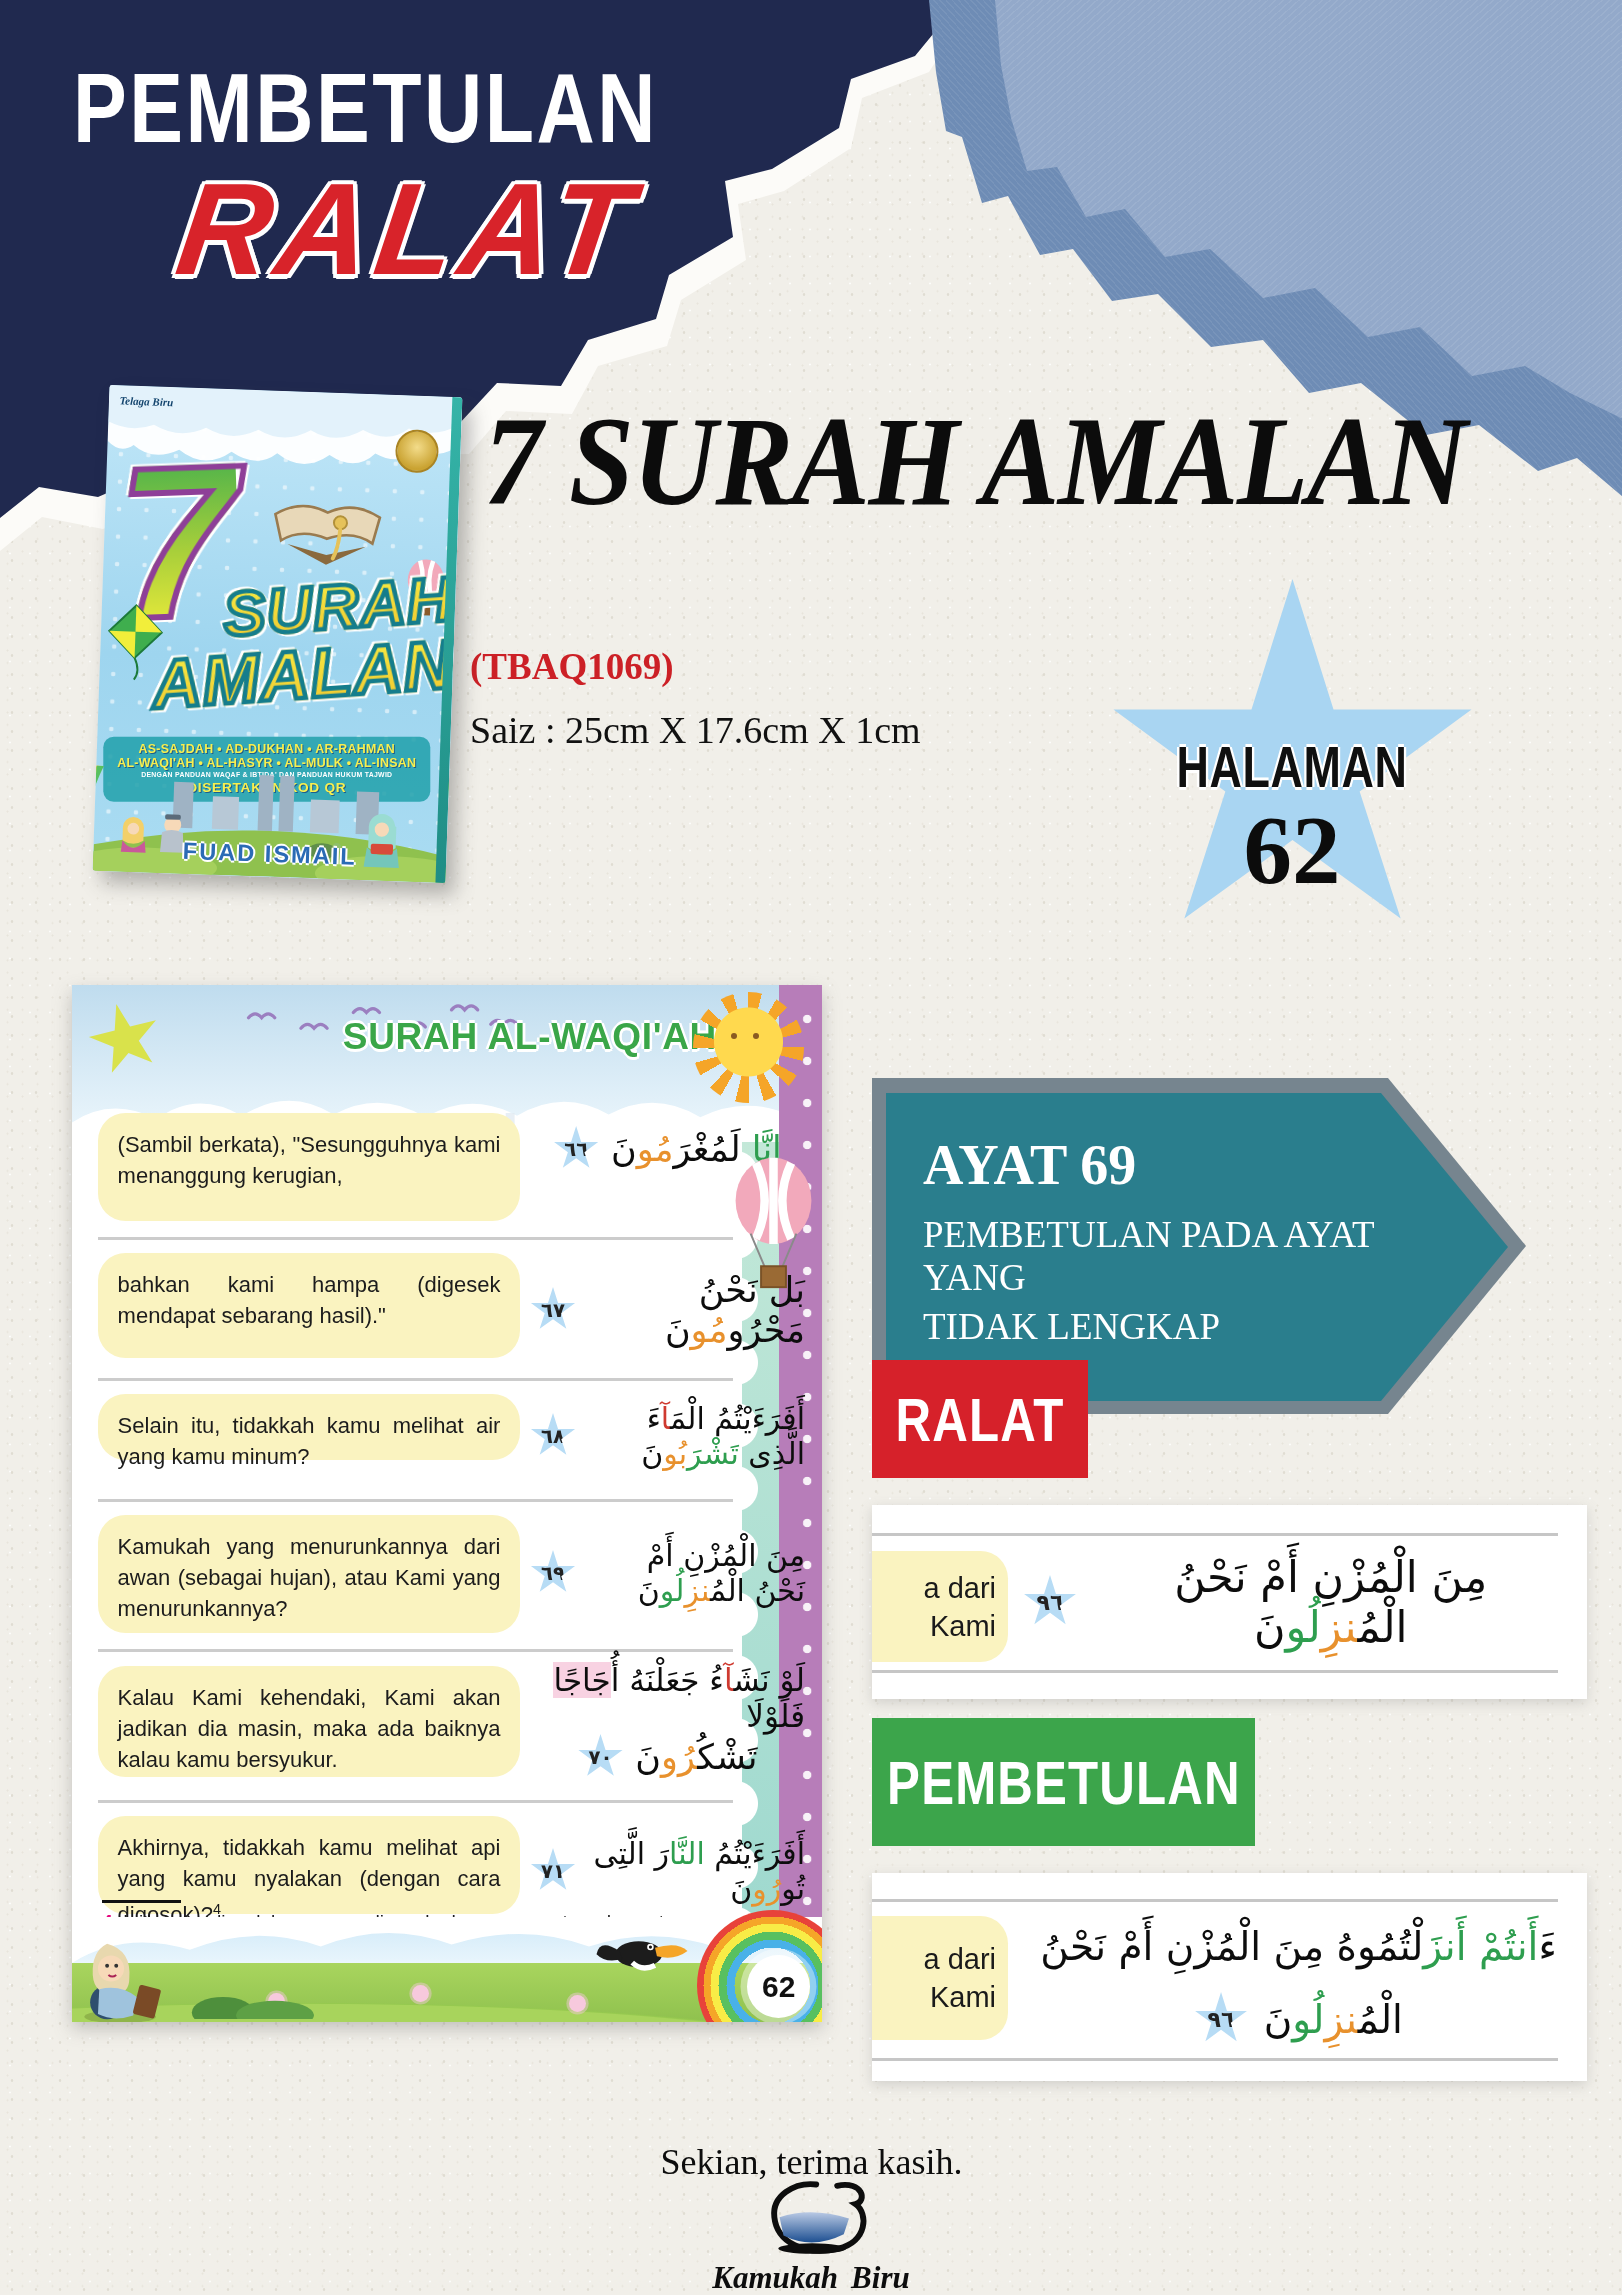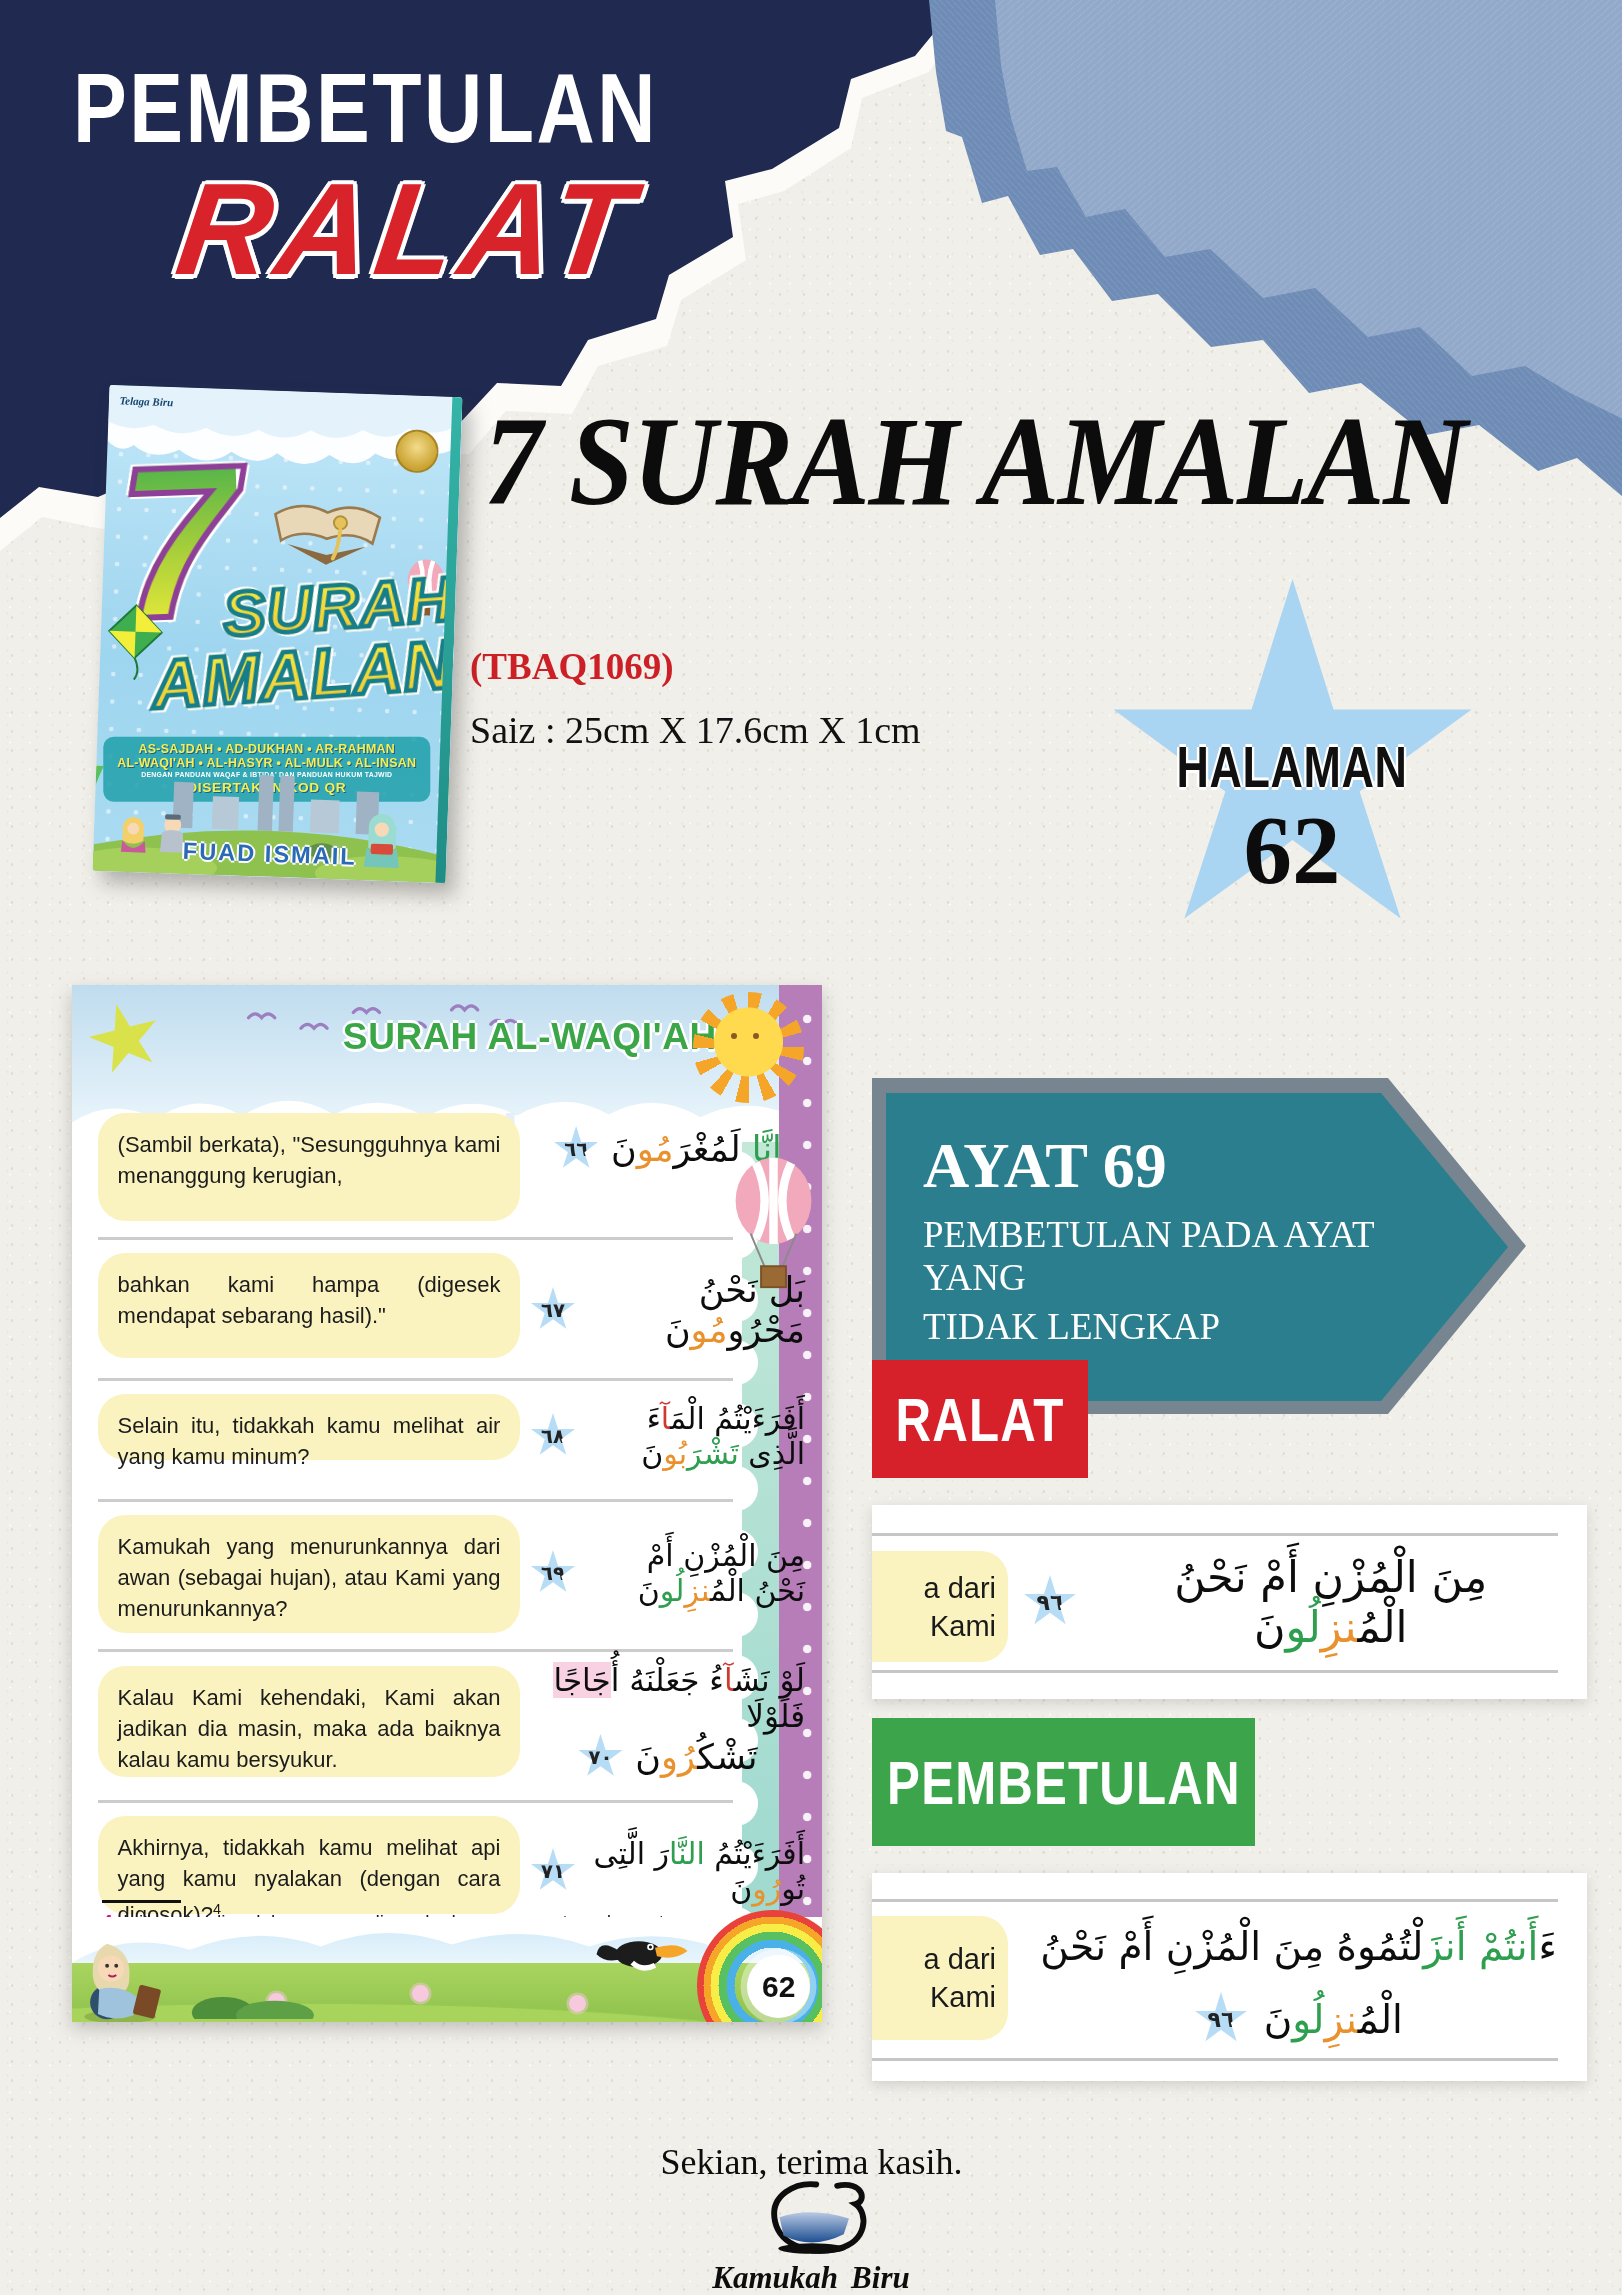--- a/index.html
+++ b/index.html
@@ -65,21 +65,21 @@
   .cv-author{position:absolute;left:0;right:0;bottom:9.2px;text-align:center;font-size:23.6px;font-weight:bold;letter-spacing:2px;color:#2b6bb5;
     text-shadow:-2px 0 0 #fff,2px 0 0 #fff,0 -2px 0 #fff,0 2px 0 #fff;}
 
   
   .banner-grey{left:872px;top:1078px;width:654px;height:336px;background:#76858f;
     clip-path:polygon(0 0,516px 0,654px 168px,516px 336px,0 336px);}
   .banner-teal{left:886px;top:1093px;width:623px;height:308px;background:#2a7e8d;
     clip-path:polygon(0 0,495px 0,622px 154px,495px 308px,0 308px);}
   .banner-text{left:923px;top:1124px;width:523px;color:#ffffff;font-family:"Liberation Serif",serif;}
   .bt-l1{font-size:54px;letter-spacing:0.7px;}
-  .bt-l2{font-size:64px;font-weight:bold;margin-top:2.6px;line-height:77px;}
+  .bt-l2{font-size:56px;font-weight:bold;margin-top:2.6px;line-height:77px;}
   .bt-l3{font-size:37px;margin-top:9.2px;}
   .bt-l4{font-size:37px;margin-top:6.5px;}
 
   
   .lab{color:#fff;font-weight:bold;font-size:56px;display:flex;align-items:center;justify-content:center;letter-spacing:1.3px;}
   .lab-inner{transform:scale(.88,1.1);}
   .lab-ralat{left:872px;top:1360px;width:216px;height:118px;background:#d6212a;}
   .lab-pem{left:872px;top:1718px;width:383px;height:128px;background:#3ca54b;}
   .panel{background:#ffffff;box-shadow:0 3.9px 11.8px rgba(120,120,120,.25);}
   .panel-ralat{left:872px;top:1505px;width:715px;height:194px;}

